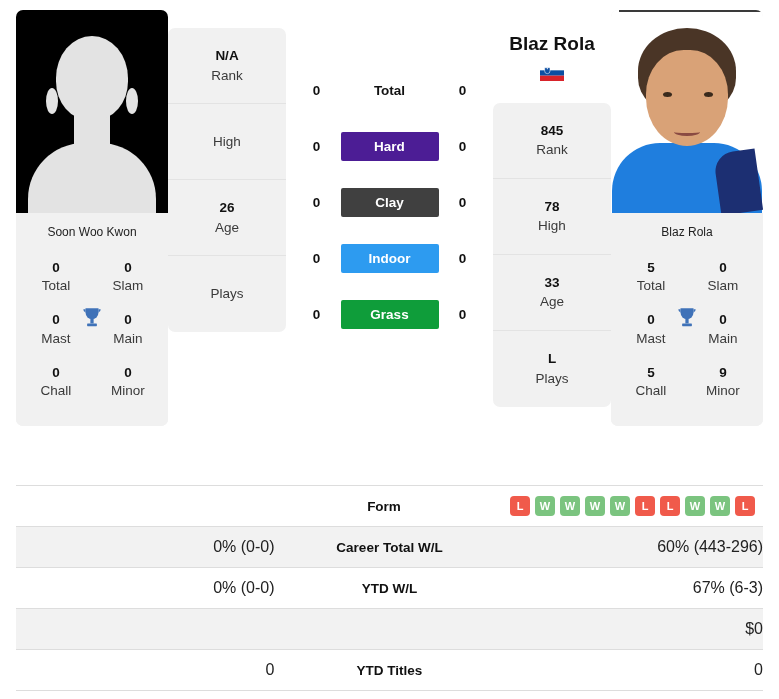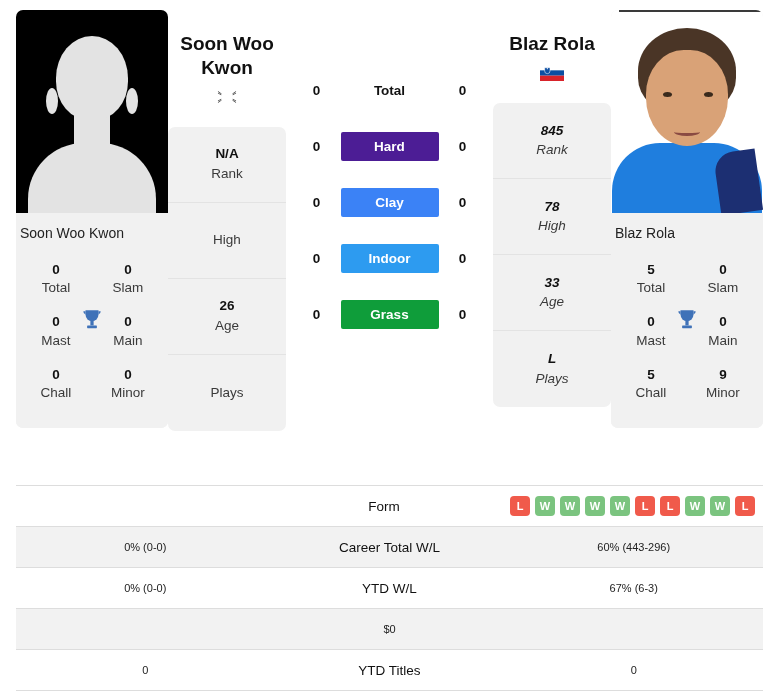--- a/index.html
+++ b/index.html
@@ -92,21 +92,22 @@
     background: #1f7ede; left: 50%; transform: translateX(-50%);
     bottom: 0; border-radius: 48px 48px 0 0;
   }
   .ph-strap {
     position: absolute; width: 42px; height: 62px;
     background: #1c2f72; right: 4px; bottom: 0;
     border-radius: 20px 0 0 0; transform: rotate(-8deg);
   }
 
   .photo-name {
-    font-size: 14px;
+    text-align: center;
+    font-size: 12px;
     color: #222;
     padding: 12px 4px 14px 4px;
     background: #f1f1f1;
   }
   .titles-grid {
     background: #f1f1f1;
     padding: 0 6px 16px 6px;
     position: relative;
   }
   .trow {
@@ -182,26 +183,26 @@
     left: 16px; right: 16px; top: 485px;
     border-top: 1px solid #dddddd;
   }
   .st-row {
     display: flex; align-items: center;
     height: 41px;
     border-bottom: 1px solid #dddddd;
   }
   .st-row.alt { background: #f2f2f2; }
   .st-left, .st-right {
-    flex: 1 1 0; text-align: center;
-    font-size: 11px; color: #222;
+    flex: 1 1 0; text-align: right;
+    font-size: 16px; color: #222;
   }
   .st-mid {
     flex: 0 0 230px; text-align: center;
-    font-size: 13.5px; font-weight: normal; color: #111;
+    font-size: 13.5px; font-weight: bold; color: #111;
   }
   .form-wrap {
     flex: 1 1 0;
     display: flex; align-items: center; gap: 5px;
     padding-left: 11px;
   }
   .badge {
     width: 20px; height: 20px;
     border-radius: 4px;
     color: #ffffff; font-size: 11px; font-weight: bold;
@@ -263,42 +264,20 @@
             <div class="tcell">
               <div class="tval">0</div>
               <div class="tlab">Minor</div>
             </div>
           </div>
         </div>
       </div>
     </div>
 
     <div class="info-col">
-      <div class="name-head">
-        <div class="nm">Soon Woo</div>
-        <div class="nm">Kwon</div>
-        <div class="flag">
-          <svg width="24" height="16" viewBox="0 0 36 24">
-            <rect width="36" height="24" fill="#ffffff"></rect>
-            <path d="M18 7a5 5 0 0 1 0 10 5 5 0 0 0 0-10z" fill="#cd2e3a"></path>
-            <path d="M18 7a5 5 0 0 0 0 10 5 5 0 0 1 0-10z" fill="#0047a0"></path>
-            <circle cx="18" cy="12" r="5" fill="none" stroke="none"></circle>
-            <g fill="#000" opacity="0.85">
-              <rect x="4" y="5" width="6" height="1" transform="rotate(33 7 5.5)"></rect>
-              <rect x="4" y="7" width="6" height="1" transform="rotate(33 7 7.5)"></rect>
-              <rect x="26" y="5" width="6" height="1" transform="rotate(-33 29 5.5)"></rect>
-              <rect x="26" y="7" width="6" height="1" transform="rotate(-33 29 7.5)"></rect>
-              <rect x="4" y="16" width="6" height="1" transform="rotate(-33 7 16.5)"></rect>
-              <rect x="4" y="18" width="6" height="1" transform="rotate(-33 7 18.5)"></rect>
-              <rect x="26" y="16" width="6" height="1" transform="rotate(33 29 16.5)"></rect>
-              <rect x="26" y="18" width="6" height="1" transform="rotate(33 29 18.5)"></rect>
-            </g>
-          </svg>
-        </div>
-      </div>
       <div class="info-card" style="margin-top:18px;">
         <div class="info-row">
           <div class="ival">N/A</div>
           <div class="ilab">Rank</div>
         </div>
         <div class="info-row">
           <div class="ival"></div>
           <div class="ilab">High</div>
         </div>
         <div class="info-row">
@@ -318,21 +297,21 @@
         <div class="slabel plain">Total</div>
         <div class="snum">0</div>
       </div>
       <div class="srow">
         <div class="snum">0</div>
         <div class="slabel" id="sf-hard" style="background: #4c1d95;">Hard</div>
         <div class="snum">0</div>
       </div>
       <div class="srow">
         <div class="snum">0</div>
-        <div class="slabel" id="sf-clay" style="background: #3b82f6;">Clay</div>
+        <div class="slabel" id="sf-clay" style="background: #404040;">Clay</div>
         <div class="snum">0</div>
       </div>
       <div class="srow">
         <div class="snum">0</div>
         <div class="slabel" id="sf-indoor" style="background: rgb(45, 155, 240);">Indoor</div>
         <div class="snum">0</div>
       </div>
       <div class="srow">
         <div class="snum">0</div>
         <div class="slabel" id="sf-grass" style="background: rgb(15, 157, 58);">Grass</div>
@@ -346,21 +325,21 @@
         <div class="flag">
           <svg width="24" height="16" viewBox="0 0 36 24">
             <rect width="36" height="8" fill="#ffffff"></rect>
             <rect y="8" width="36" height="8" fill="#0b4ea2"></rect>
             <rect y="16" width="36" height="8" fill="#d8232a"></rect>
             <path d="M7 4h8v5a4 4 0 0 1-8 0z" fill="#0b4ea2" stroke="#ffffff" stroke-width="0.8"></path>
             <circle cx="11" cy="5.5" r="0.9" fill="#ffffff"></circle>
           </svg>
         </div>
       </div>
-      <div class="info-card" style="margin-top:18px;font-style:italic;">
+      <div class="info-card" style="margin-top:18px;">
         <div class="info-row">
           <div class="ival">845</div>
           <div class="ilab">Rank</div>
         </div>
         <div class="info-row">
           <div class="ival">78</div>
           <div class="ilab">High</div>
         </div>
         <div class="info-row">
           <div class="ival">33</div>

